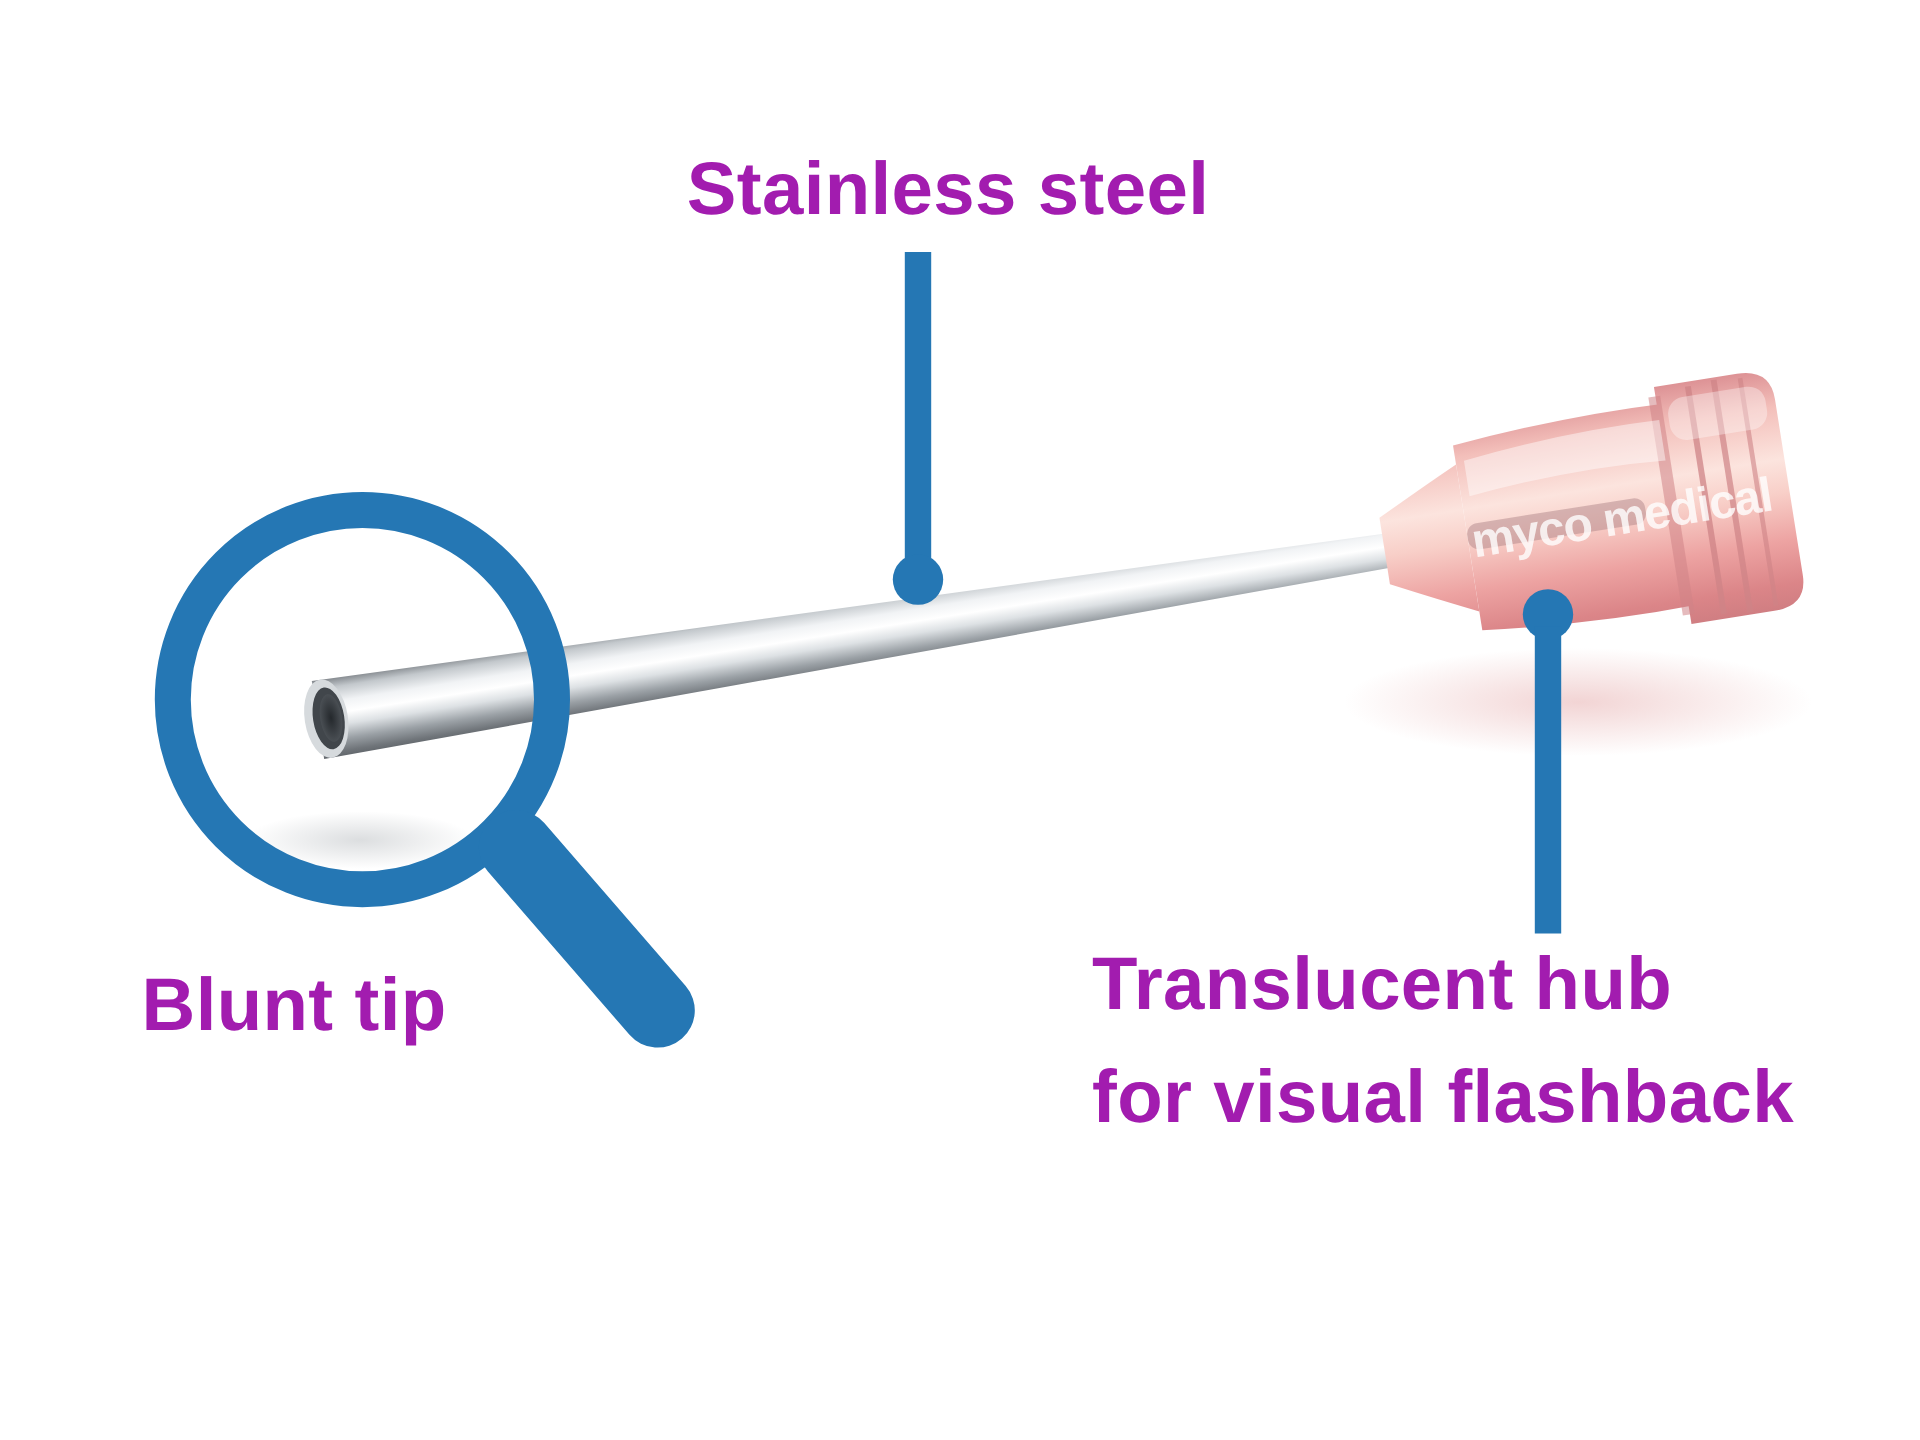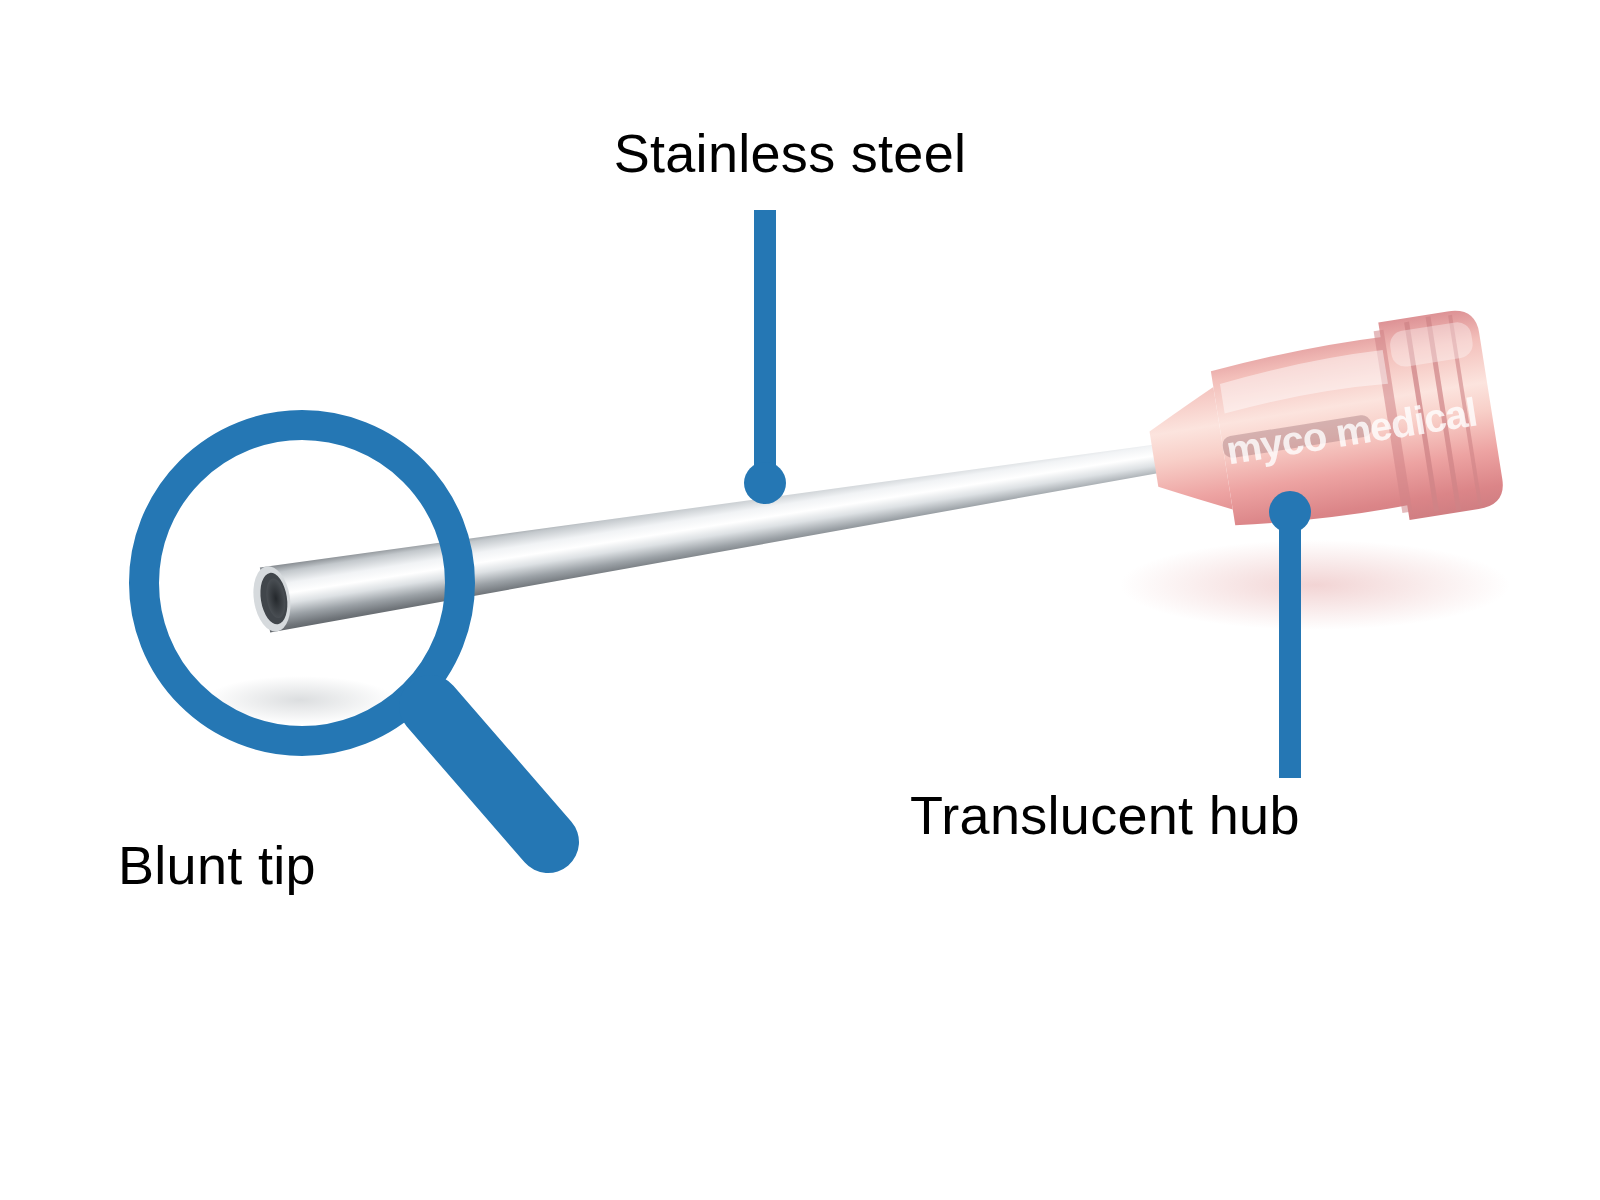--- a/index.html
+++ b/index.html
@@ -2,21 +2,21 @@
 <html><head>
 <meta charset="utf-8">
 <style>
   html,body{margin:0;padding:0;background:#ffffff;}
   .stage{
     position:relative;width:1600px;height:1200px;background:#ffffff;
     overflow:hidden;font-family:"Liberation Sans",sans-serif;
   }
   .stage svg{position:absolute;left:0;top:0;}
   .label{
-    position:absolute;font-weight:400;font-size:54px;color:#000000;
+    position:absolute;font-weight:700;font-size:62px;color:#a21caf;
     letter-spacing:0.3px;white-space:nowrap;
   }
   .label-center{text-align:center;}
   .hub-label div{line-height:1.52;}
 </style>
 </head>
 <body>
 
 <div class="stage">
 
@@ -95,19 +95,20 @@
     </g>
 
     <g>
       <circle cx="1290" cy="512" r="21" fill="#2577b4"></circle>
       <line x1="1290" y1="522" x2="1290" y2="778" stroke="#2577b4" stroke-width="22"></line>
     </g>
   </svg>
 
   <div class="label label-center" style="left:500px;top:122px;width:580px;">Stainless steel</div>
 
-  <div class="label" style="left:118px;top:802px;margin-top:32px;">Blunt tip</div>
+  <div class="label" style="left:118px;top:802px;">Blunt tip</div>
 
   <div class="label hub-label" style="left:910px;top:774px;">
     <div>Translucent hub</div>
+    <div>for visual flashback</div>
   </div>
 
 </div>
 
 </body></html>

